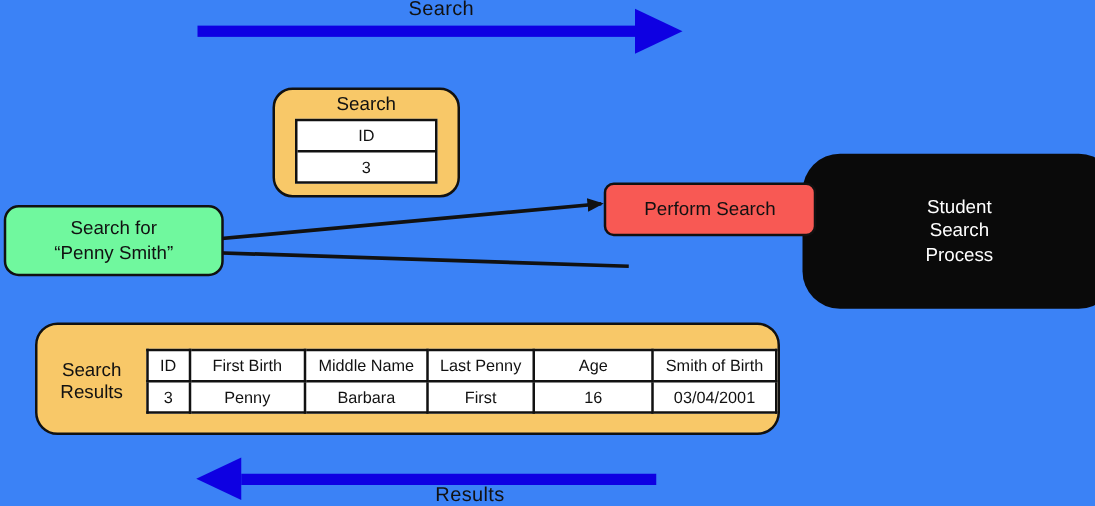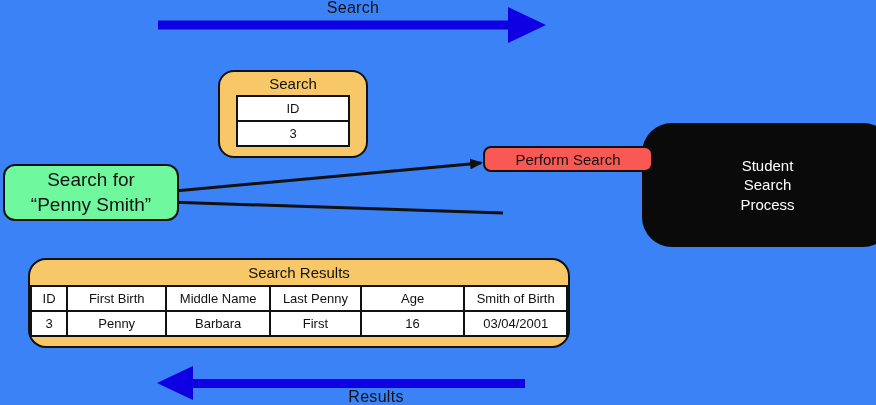--- a/index.html
+++ b/index.html
@@ -51,44 +51,44 @@
   .mini-row {
     height: 23px; line-height: 23px;
     font-size: 13px; text-align: center;
   }
   .mini-row:first-child { border-bottom: 2px solid #111111; }
 
   
   .client-box {
     left: 3px; top: 164px; width: 176px; height: 57px;
     background: #70f89e; border-radius: 12px;
-    font-size: 19px; line-height: 1.3;
+    font-size: 15px; line-height: 1.3;
   }
 
   
   .process-box {
     left: 642px; top: 123px; width: 251px; height: 124px;
     background: #0a0a0a; border: none; border-radius: 30px;
     color: #ffffff; font-size: 15px; line-height: 1.3;
     z-index: 2;
   }
 
   
   .action-box {
     background: #f85954; border-radius: 8px;
     font-size: 15px; z-index: 3;
   }
-  .perform-box { left: 483px; top: 146px; width: 170px; height: 26px; text-align: right; }
+  .perform-box { left: 483px; top: 146px; width: 170px; height: 43px; text-align: right; }
   .getresults-box { left: 503px; top: 197px; width: 146px; height: 29px; }
 
   
   .results-box {
-    left: 28px; top: 258px; width: 542px; height: 90px;
+    left: 28px; top: 258px; width: 596px; height: 90px;
     background: #f8c868; border-radius: 18px;
-    flex-direction: column; justify-content: flex-start;
+    flex-direction: row; justify-content: flex-start;
   }
   .results-title { font-size: 15px; margin-top: 4px; }
   .results-table {
     border-collapse: collapse;
     background: #ffffff;
     margin-top: 4px;
     table-layout: fixed;
   }
   .results-table th, .results-table td {
     border: 2px solid #111111;

